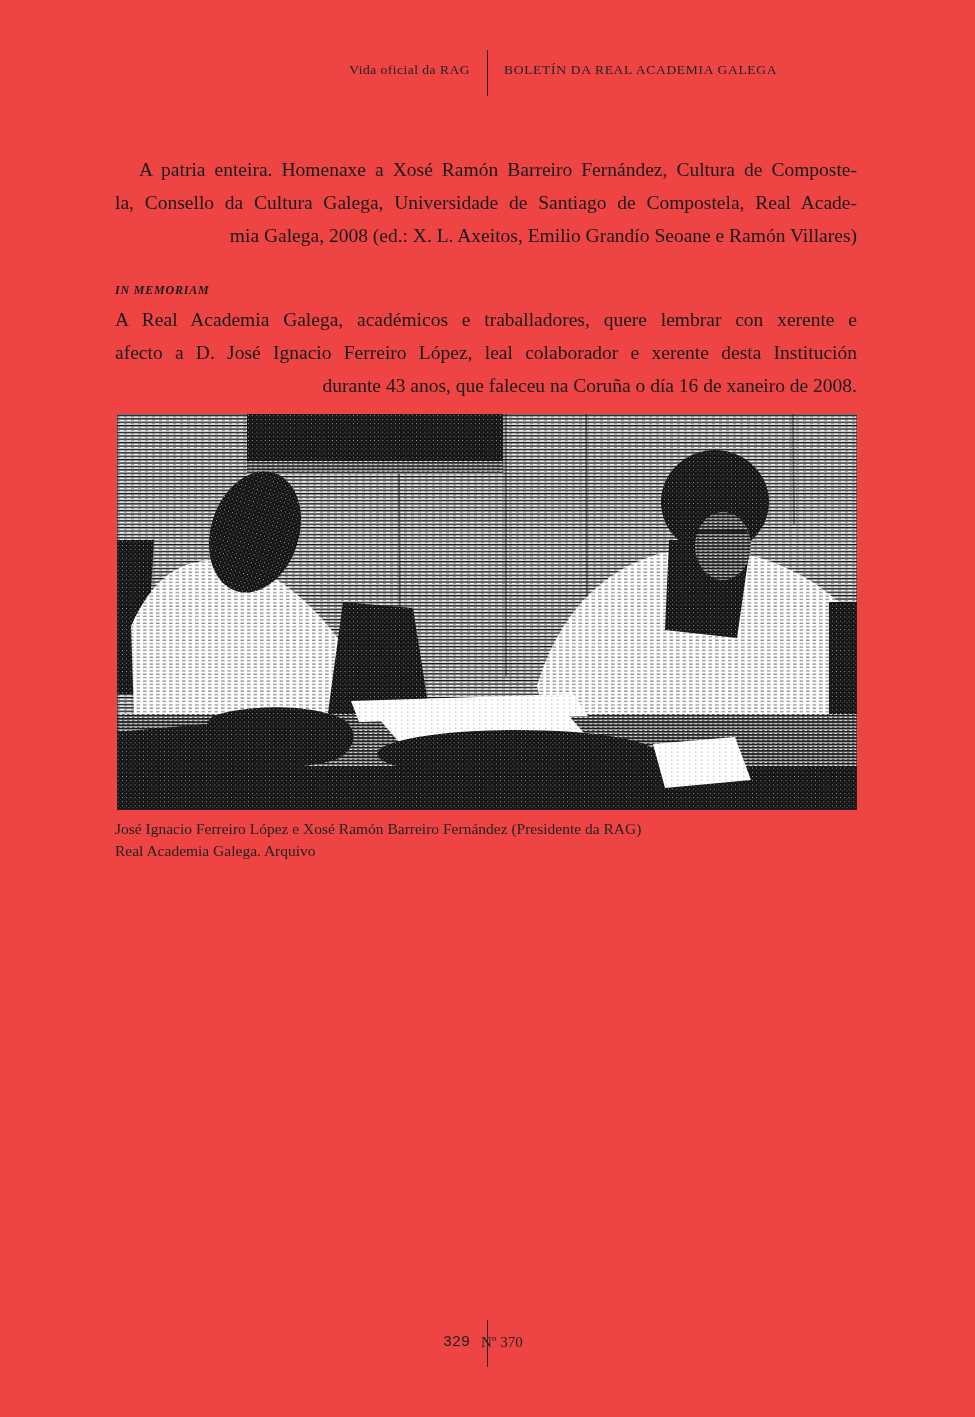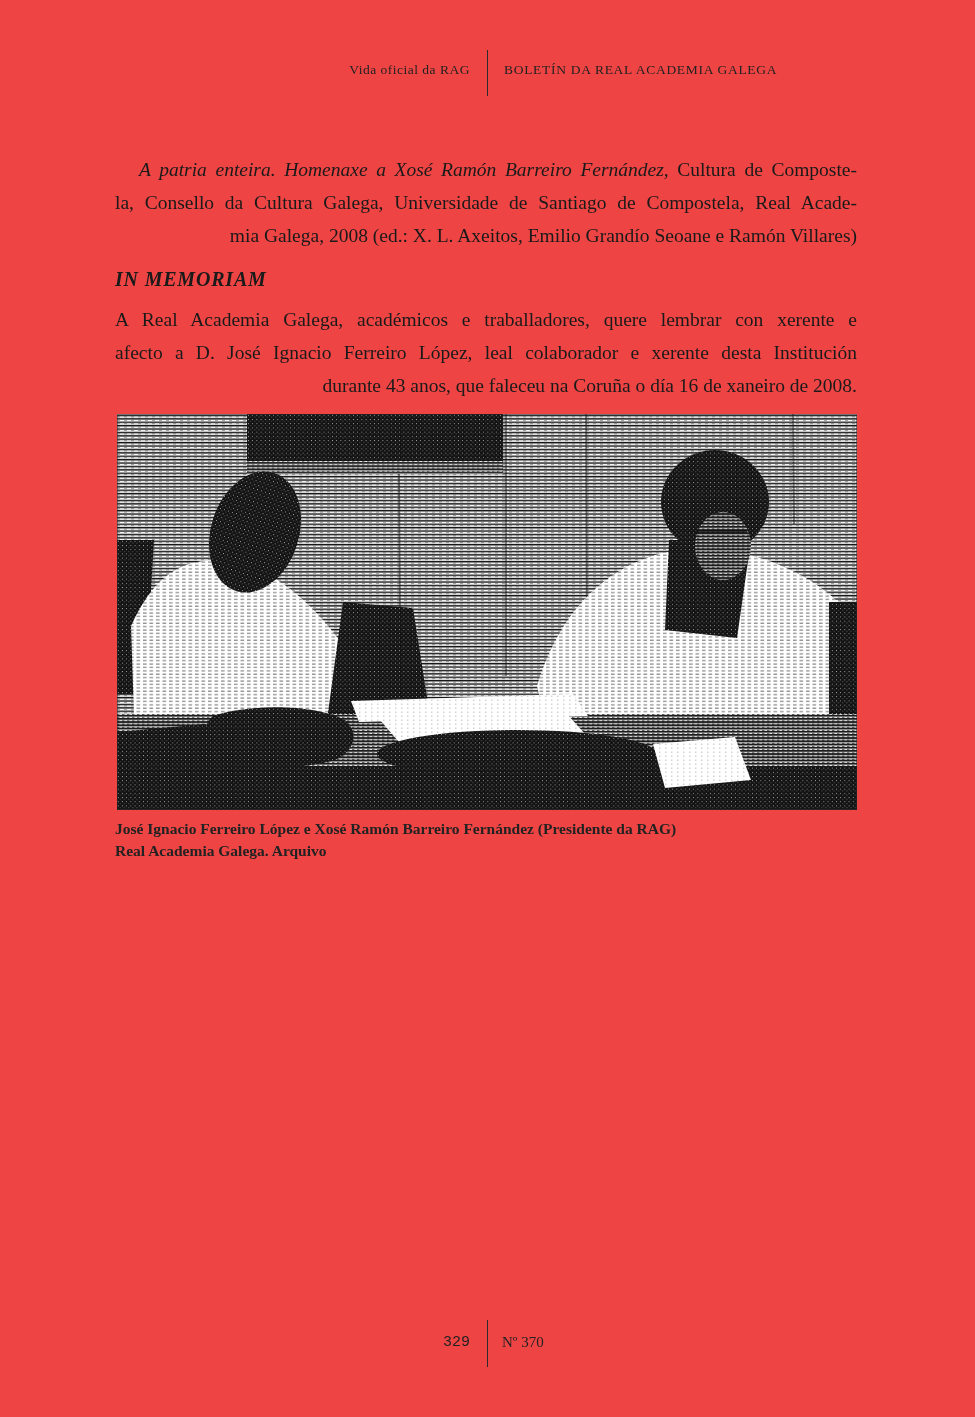--- a/index.html
+++ b/index.html
@@ -12,22 +12,22 @@
     color: #1a1a1a;
     overflow: hidden;
   }
   .abs { position: absolute; }
   .hdr { font-size: 13.5px; letter-spacing: 0.5px; color: #222; white-space: nowrap; }
   .hdr-right { letter-spacing: 0.7px; }
   .vrule { position: absolute; width: 1px; background: #2b2b2b; }
   .body-text { font-size: 19.5px; line-height: 33px; }
   .jline { text-align: justify; text-align-last: justify; text-justify: inter-word; }
   .lline { text-align: right; }
-  .ital { font-style: italic; }
-  .heading-im { font-size: 20px; font-style: italic; font-weight: 600; letter-spacing: 0.8px; white-space: nowrap; }
+  .ital { }
+  .heading-im { font-size: 12px; font-style: italic; font-weight: 600; letter-spacing: 0.8px; white-space: nowrap; margin-top: 15px; }
   .caption { font-size: 15.5px; line-height: 21.5px; color: #222; }
   .ftr { font-size: 15px; color: #222; white-space: nowrap; }
   .photo-frame { position: absolute; left: 117px; top: 414px; width: 740px; height: 396px; }
   .photo-frame svg { display: block; width: 740px; height: 396px; }
 </style>
 </head>
 <body>
 
 <div class="page">
 
@@ -120,22 +120,22 @@
         <rect x="0" y="352" width="740" height="44" fill="url(#hDark)"></rect>
         <ellipse cx="480" cy="362" rx="150" ry="28" fill="url(#hDark)"></ellipse>
         <path d="M0,318 L88,310 C128,330 148,352 138,396 L0,396 Z" fill="url(#hDark)"></path>
         <path d="M536,330 L618,323 L634,366 L548,374 Z" fill="url(#hPaper)"></path>
       </g>
 
       <rect x="0.5" y="0.5" width="739" height="395" fill="none" stroke="#2a2a2a" stroke-width="1" opacity="0.55"></rect>
     </svg>
   </div>
 
-  <div class="abs caption" style="left:115px; top:818px;font-weight:bold;">
+  <div class="abs caption" style="left:115px; top:818px;">
     <div>José Ignacio Ferreiro López e Xosé Ramón Barreiro Fernández (Presidente da RAG)</div>
     <div>Real Academia Galega. Arquivo</div>
   </div>
 
   <div class="abs ftr" style="left:0; top:1334px; width:470px; text-align:right;font-family:Liberation Mono, monospace;">329</div>
   <div class="vrule" style="left:487px; top:1320px; height:47px;"></div>
-  <div class="abs ftr" style="left:502px; top:1334px;">Nº 370</div>
+  <div class="abs ftr" style="left:481px; top:1334px;">Nº 370</div>
 
 </div>
 
 </body></html>

